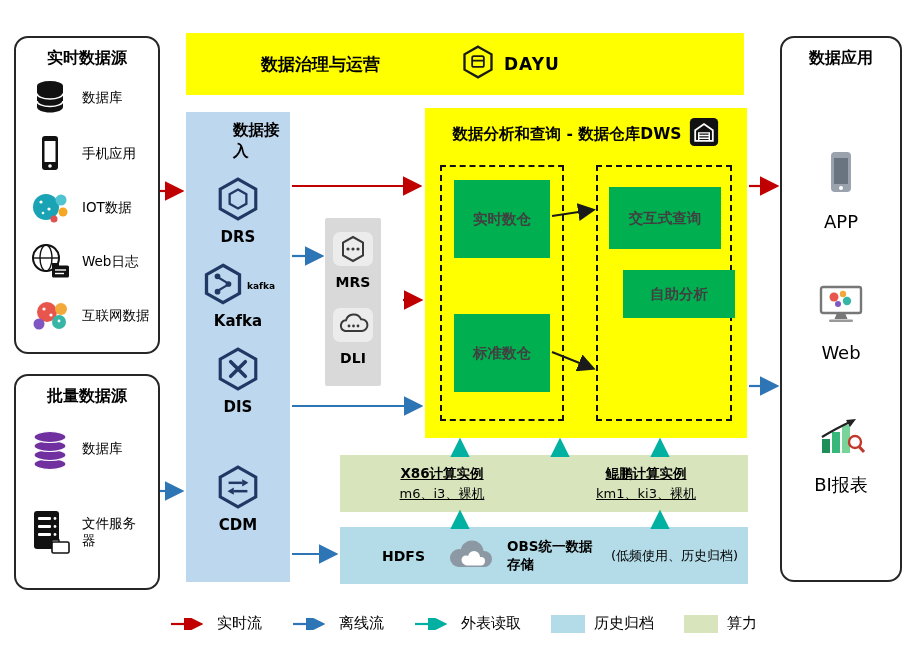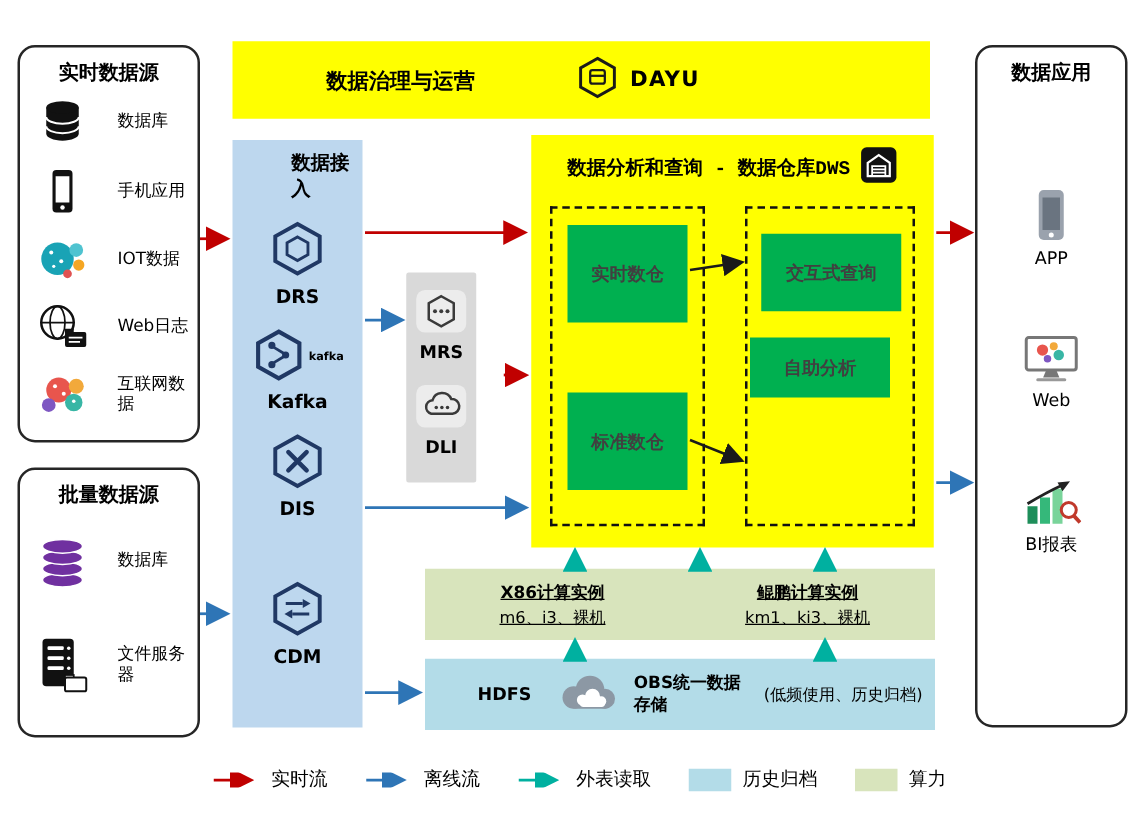--- a/index.html
+++ b/index.html
@@ -7,21 +7,21 @@
     position:relative;width:914px;height:651px;background:#fff;overflow:hidden;
     font-family:"DejaVu Sans","Liberation Sans",sans-serif;color:#000;
   }
   .abs{position:absolute;}
   
   .obox{position:absolute;border:2px solid #262626;border-radius:14px;background:#fff;box-sizing:border-box;}
   .obox-title{font-weight:bold;font-size:16px;text-align:center;margin-top:10px;}
   
   .rt-src{left:14px;top:36px;width:146px;height:318px;}
   .rt-rows{display:flex;flex-direction:column;justify-content:space-around;height:272px;padding:0 6px 0 10px;}
-  .src-row{display:flex;align-items:center;gap:20px;}
+  .src-row{display:flex;align-items:center;gap:8px;}
   .src-row .ic{width:48px;display:flex;justify-content:center;flex:none;}
   .src-row .ic svg{display:block;}
   .lbl{font-size:13.5px;line-height:1.2;}
   
   .bt-src{left:14px;top:374px;width:146px;height:216px;}
   .bt-rows{display:flex;flex-direction:column;justify-content:space-around;height:166px;padding:0 6px 0 10px;}
   
   .banner{left:186px;top:33px;width:558px;height:62px;background:var(--yellow);display:flex;align-items:center;}
   .banner-title{font-weight:bold;font-size:17px;margin-left:75px;}
   .dayu{display:flex;align-items:center;gap:8px;margin-left:80px;}
@@ -31,43 +31,43 @@
   .ingest-title{font-weight:bold;font-size:15.5px;margin-top:8px;margin-left:47px;}
   .svc{display:flex;flex-direction:column;align-items:center;}
   .svc-label{font-weight:bold;font-size:15px;margin-top:2px;}
   .krow{display:flex;align-items:center;gap:2px;}
   .kafka-word{font-size:9px;font-weight:bold;}
   
   .lake{left:325px;top:218px;width:56px;height:168px;background:var(--panel-gray);display:flex;flex-direction:column;align-items:center;border-radius:2px;}
   .lake .svc-label{font-size:14px;}
   
   .dws{left:425px;top:108px;width:322px;height:330px;background:var(--yellow);box-sizing:border-box;}
-  .dws-title{display:flex;align-items:center;justify-content:center;gap:8px;font-weight:bold;font-size:15.5px;margin-top:9px;font-family:Liberation Mono, monospace;}
+  .dws-title{display:flex;align-items:center;justify-content:center;gap:8px;font-weight:bold;font-size:15.5px;margin-top:9px;}
   .dashed{position:absolute;border:2px dashed #111;box-sizing:border-box;}
   .dash-left{left:15px;top:57px;width:124px;height:256px;}
   .dash-right{left:171px;top:57px;width:136px;height:256px;}
   .gbox{position:absolute;background:var(--green);display:flex;align-items:center;justify-content:center;font-weight:bold;font-size:14.5px;color:#404040;}
   .gb-w1{left:12px;top:13px;width:96px;height:78px;}
   .gb-w2{left:12px;top:147px;width:96px;height:78px;}
   .gb-a1{left:11px;top:20px;width:112px;height:62px;}
-  .gb-a2{left:2px;top:103px;width:112px;height:48px;}
+  .gb-a2{left:25px;top:103px;width:112px;height:48px;}
   .gb-a3{left:11px;top:185px;width:112px;height:48px;}
   
   .compute{left:340px;top:455px;width:408px;height:57px;background:var(--compute-green);display:flex;}
   .chalf{flex:1;display:flex;flex-direction:column;align-items:center;justify-content:center;gap:2px;text-decoration:underline;}
   .ctitle{font-weight:bold;font-size:13.5px;}
   .cmodels{font-size:13px;}
   
   .hdfs{left:340px;top:527px;width:408px;height:57px;background:var(--archive-blue);display:flex;align-items:center;padding-left:42px;box-sizing:border-box;gap:12px;}
   .hdfs-name{font-weight:bold;font-size:14px;margin-right:6px;}
   .obs-title{font-weight:bold;font-size:13.5px;width:92px;line-height:1.3;}
   .obs-note{font-size:13px;}
   
   .apps{left:780px;top:36px;width:122px;height:546px;}
-  .apps .svc-label{font-weight:normal;font-size:14px;margin-top:0;}
+  .apps .svc-label{font-weight:normal;font-size:18px;margin-top:12px;}
   .app-stack1{margin-top:80px;}
   .app-stack2{margin-top:52px;}
   .app-stack3{margin-top:52px;}
   .apps-inner{display:flex;flex-direction:column;align-items:center;}
   
   .legend{left:170px;top:614px;display:flex;align-items:center;gap:30px;font-size:15px;}
   .leg{display:flex;align-items:center;gap:9px;}
   .swatch{width:34px;height:18px;display:inline-block;}
   .sw-archive{background:var(--archive-blue);}
   .sw-compute{background:var(--compute-green);}

